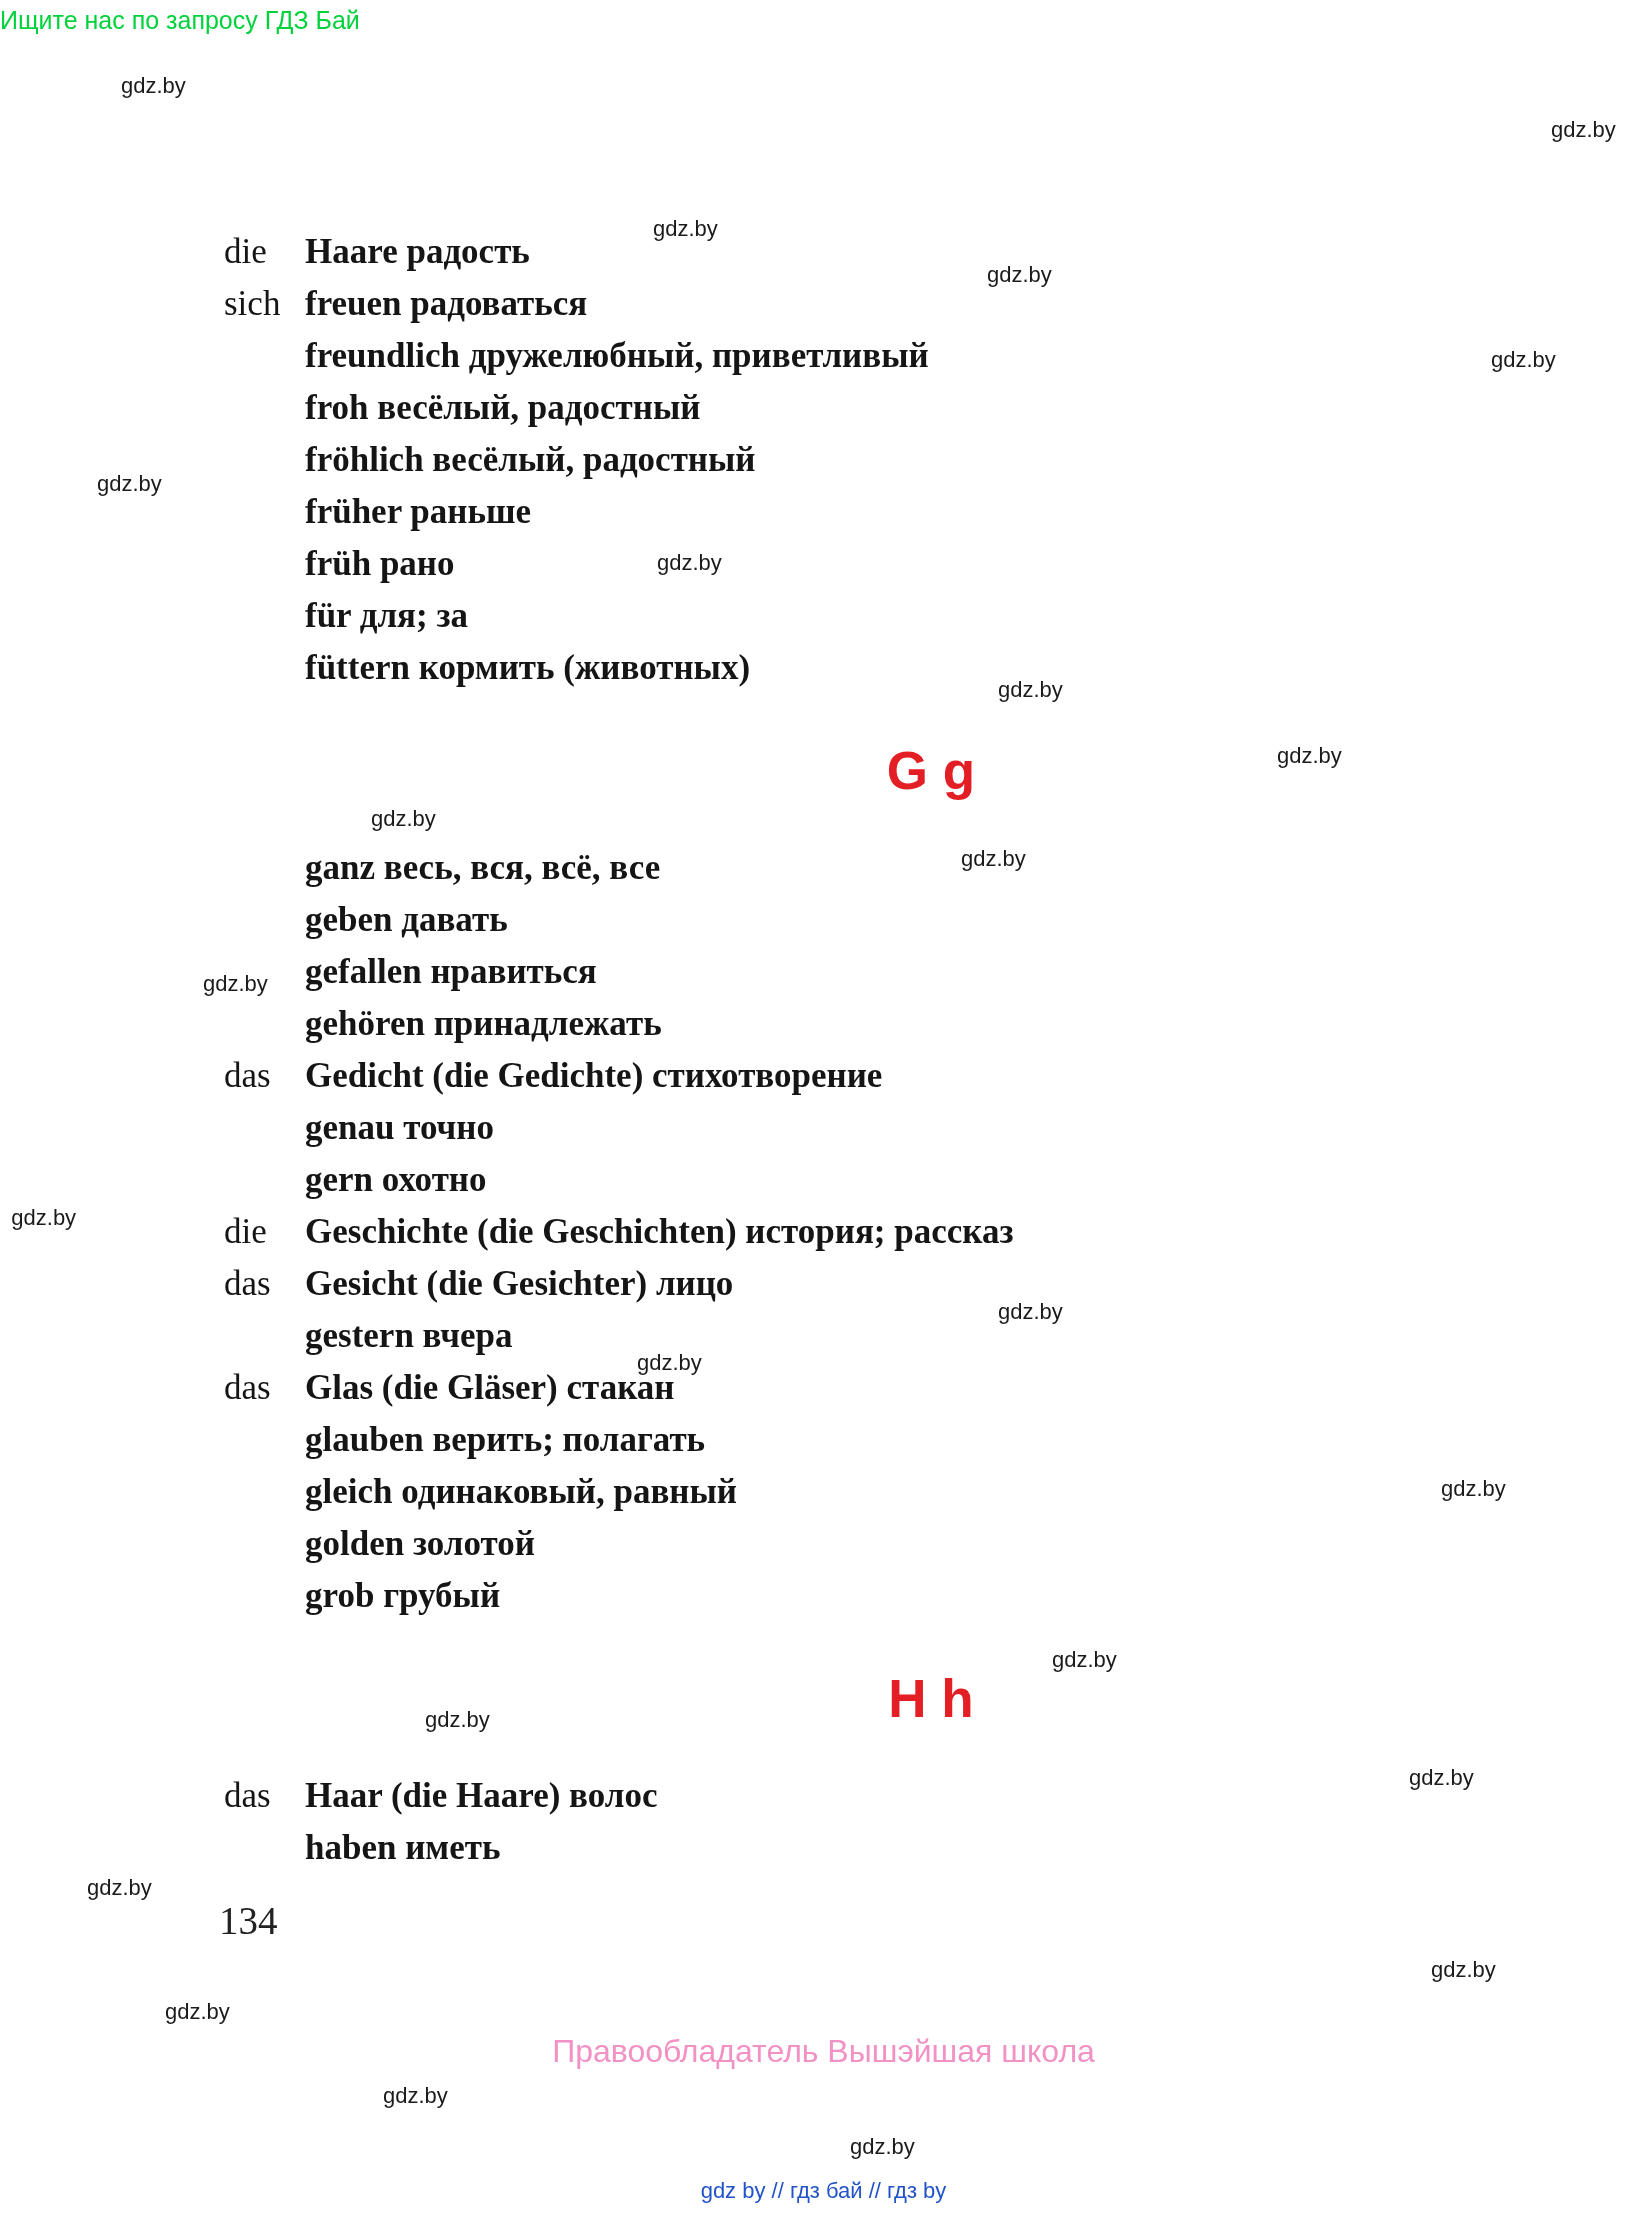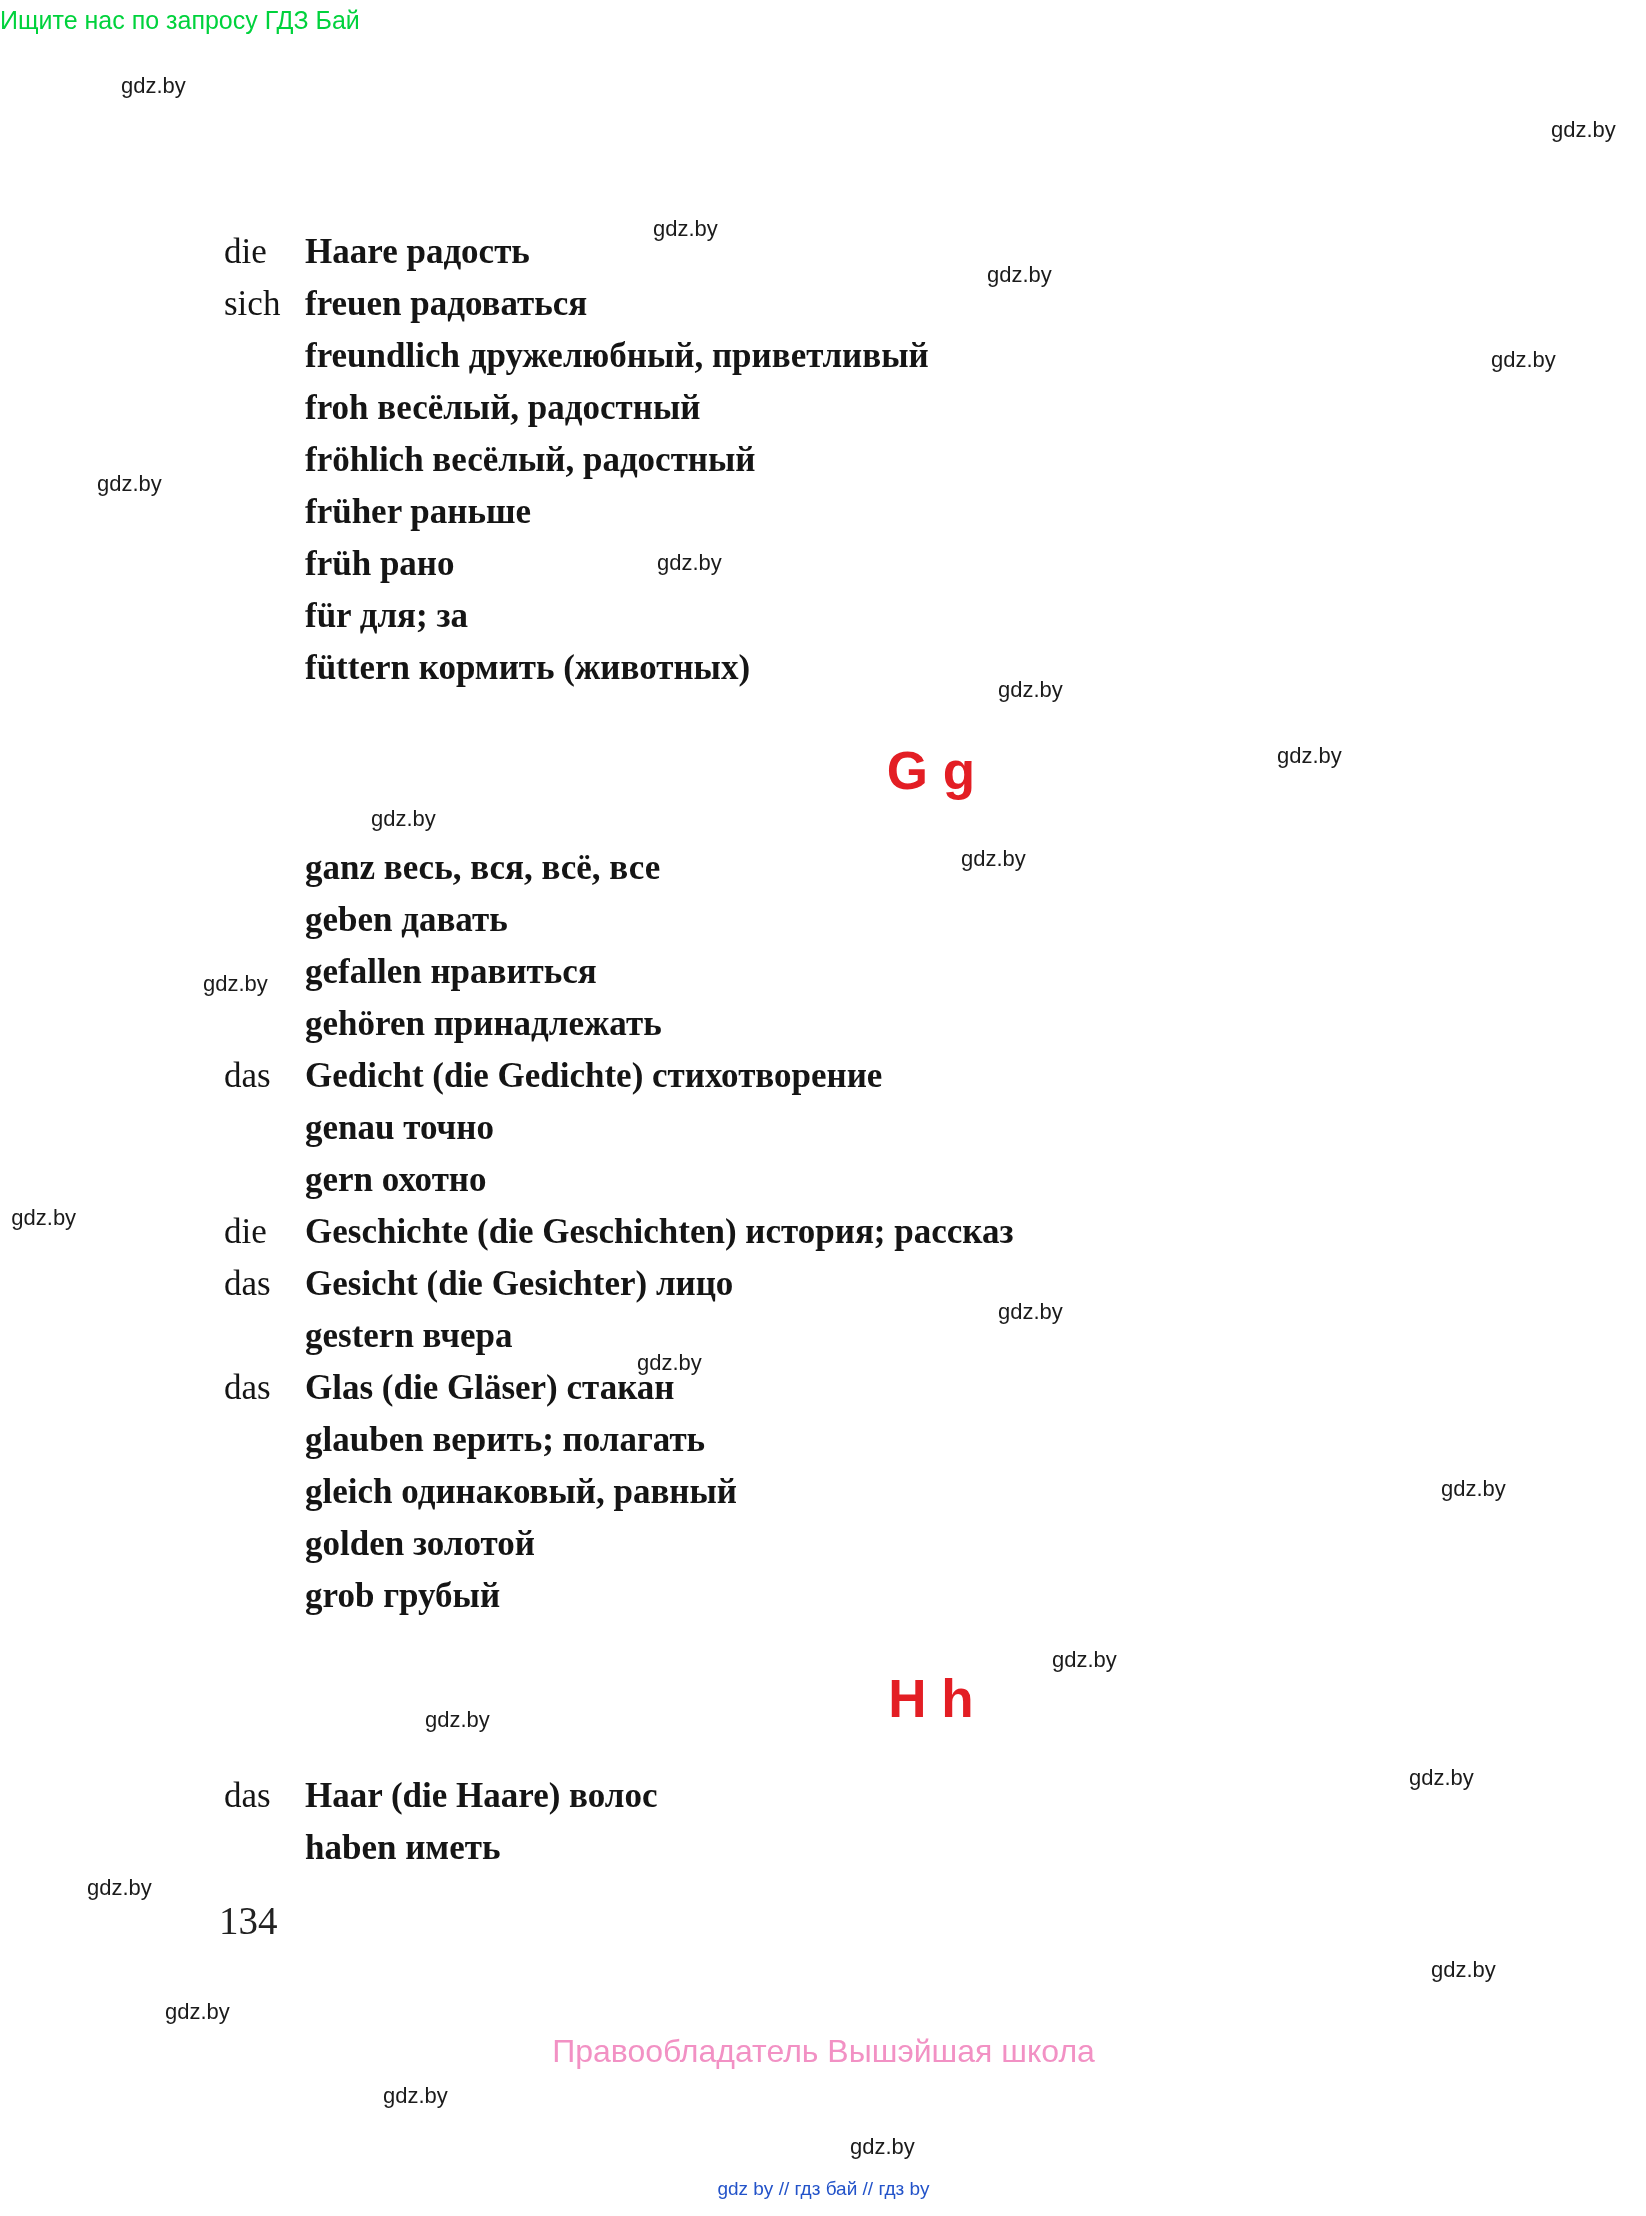--- a/index.html
+++ b/index.html
@@ -44,21 +44,21 @@
   .page-number{
     margin:24px 0 0 219px;font-size:39px;color:#222;
     font-family:"Liberation Serif", serif;
   }
   .copyright{
     position:absolute;top:2033px;left:0;width:100%;text-align:center;
     font-family:"Liberation Sans", sans-serif;font-size:32px;color:var(--copyright-pink);
   }
   .footer-links{
     position:absolute;top:2178px;left:0;width:100%;text-align:center;
-    font-family:"Liberation Sans", sans-serif;font-size:19px;color:var(--footer-blue);
+    font-family:"Liberation Sans", sans-serif;font-size:22px;color:var(--footer-blue);
   }
 </style>
 </head>
 <body>
 
 <div class="banner">Ищите нас по запросу ГДЗ Бай</div>
 
 <div id="watermarks">
     <div class="watermark" style="left: 121px; top: 73px;">gdz.by</div>
     <div class="watermark" style="left: 1551px; top: 117px;">gdz.by</div>

